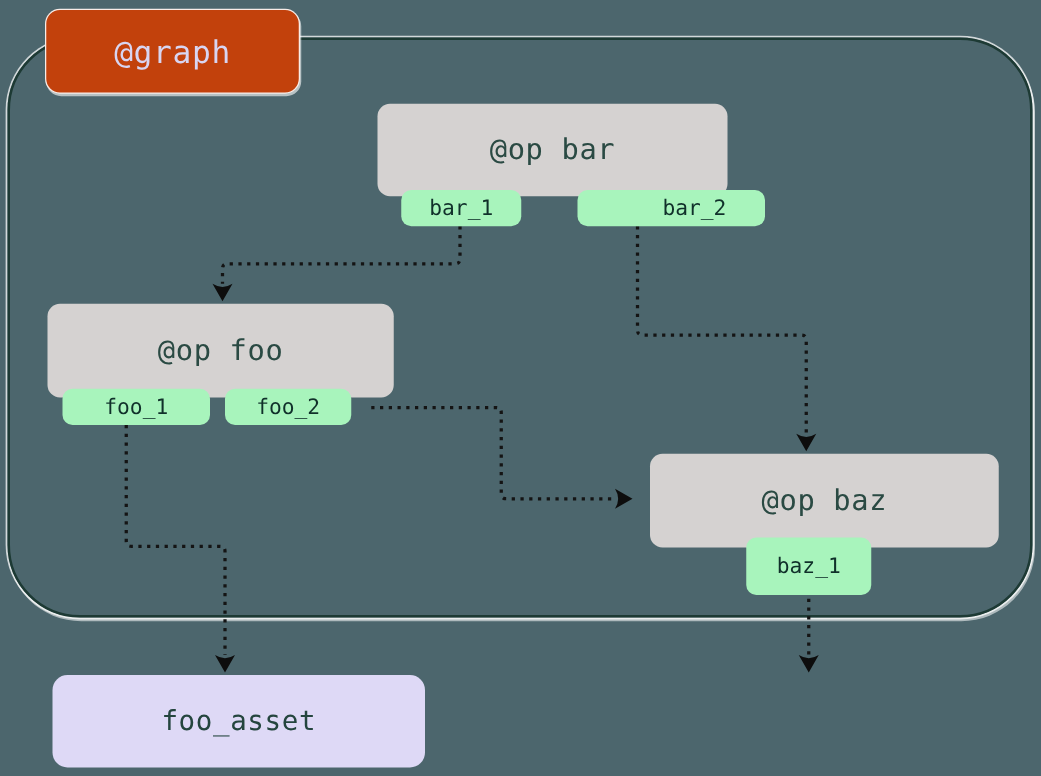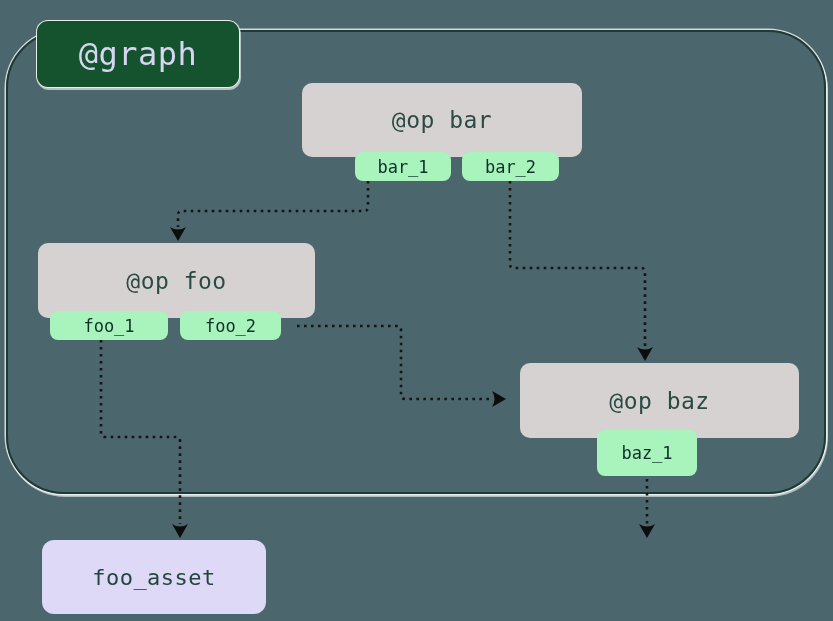--- a/index.html
+++ b/index.html
@@ -38,32 +38,32 @@
     stroke: #141414;
     stroke-width: 2.6;
     stroke-dasharray: 2.6 4.4;
     stroke-linejoin: round;
   }
   .arrow-head { fill: #0d0d0d; }
 
   .graph-label {
     position: absolute;
     left: 36px;
-    top: 20px;
+    top: 7px;
     width: 202px;
     height: 66px;
-    background: #14532d;
+    background: #c2410c;
     border: 1.5px solid rgba(255,255,255,0.9);
     border-radius: 12px;
     box-shadow: 1px 2px 0 rgba(255,255,255,0.6);
     display: flex;
     align-items: center;
     justify-content: center;
     color: #d8d5f2;
-    font-size: 32px;
+    font-size: 25px;
     letter-spacing: 0.5px;
     z-index: 4;
   }
 
   .op-node {
     position: absolute;
     background: #d5d2d1;
     border-radius: 10px;
     display: flex;
     align-items: center;
@@ -81,39 +81,39 @@
     position: absolute;
     background: #a8f4bc;
     border-radius: 8px;
     display: flex;
     align-items: center;
     justify-content: center;
     color: #10302a;
     font-size: 17px;
     z-index: 4;
   }
-  .tag-bar1 { left: 321px; top: 152px; width: 96px;  height: 29px; margin-left: 34px; }
-  .tag-bar2 { left: 462px; top: 152px; width: 97px;  height: 29px; }
+  .tag-bar1 { left: 321px; top: 152px; width: 96px;  height: 29px; }
+  .tag-bar2 { left: 462px; top: 152px; width: 113px;  height: 29px; padding-left: 37px; }
   .tag-foo1 { left: 50px;  top: 311px; width: 118px; height: 29px; }
   .tag-foo2 { left: 180px; top: 311px; width: 101px; height: 29px; }
   .tag-baz1 { left: 597px; top: 430px; width: 100px; height: 46px; }
 
   .asset-node {
     position: absolute;
     background: #ded9f6;
     border-radius: 12px;
     display: flex;
     align-items: center;
     justify-content: center;
     color: #24453e;
     font-size: 22px;
     letter-spacing: 0.5px;
     z-index: 3;
   }
-  .asset-foo { left: 42px;  top: 540px; width: 224px; height: 74px; }
+  .asset-foo { left: 42px;  top: 540px; width: 298px; height: 74px; }
   .asset-baz { left: 508px; top: 540px; width: 279px; height: 74px; }
 </style>
 </head>
 <body>
 
 <div class="canvas">
 
   <div class="boundary"></div>
 
   <svg class="edges" width="833" height="621" viewBox="0 0 833 621">

